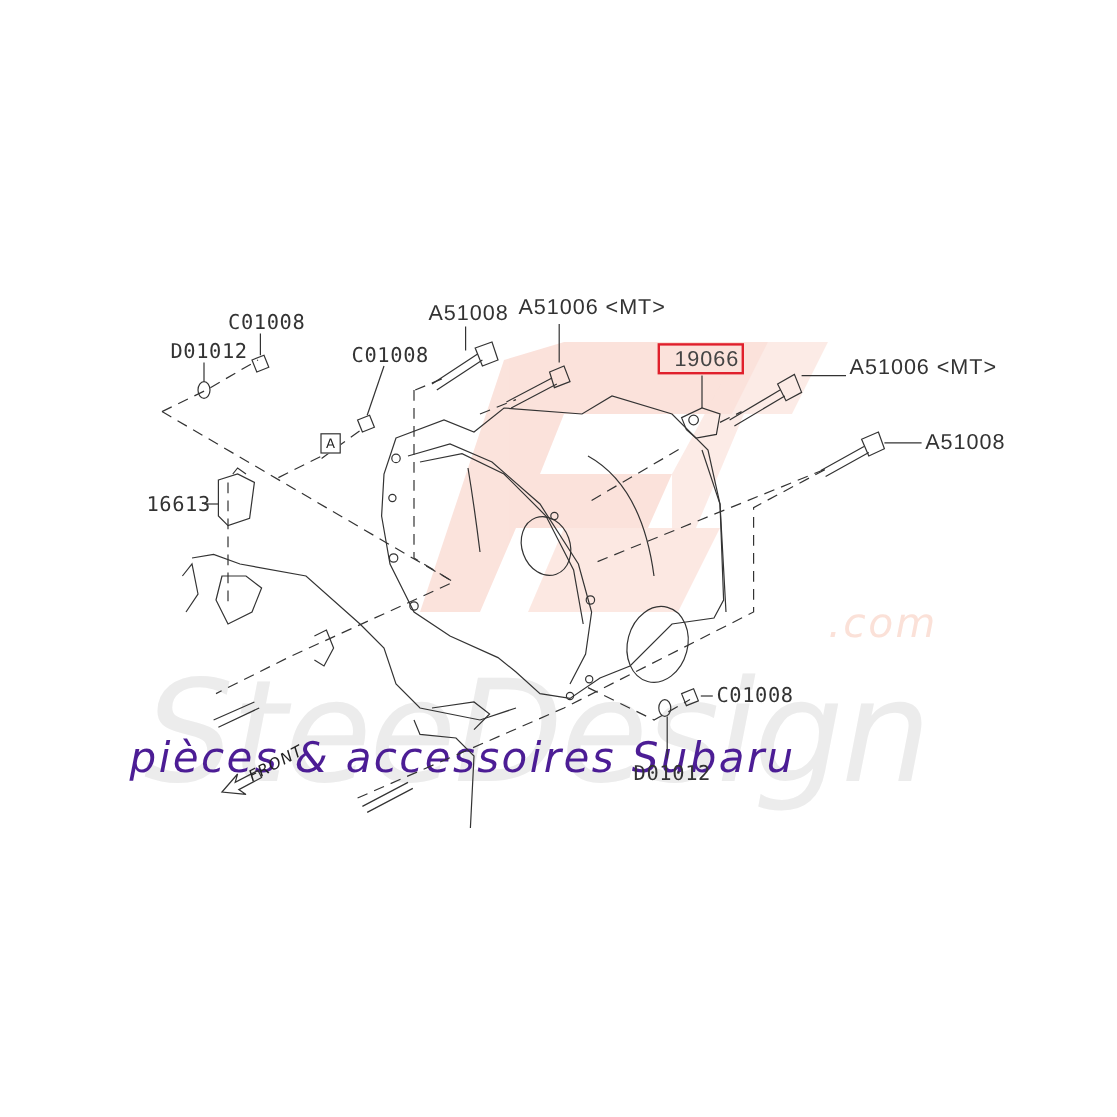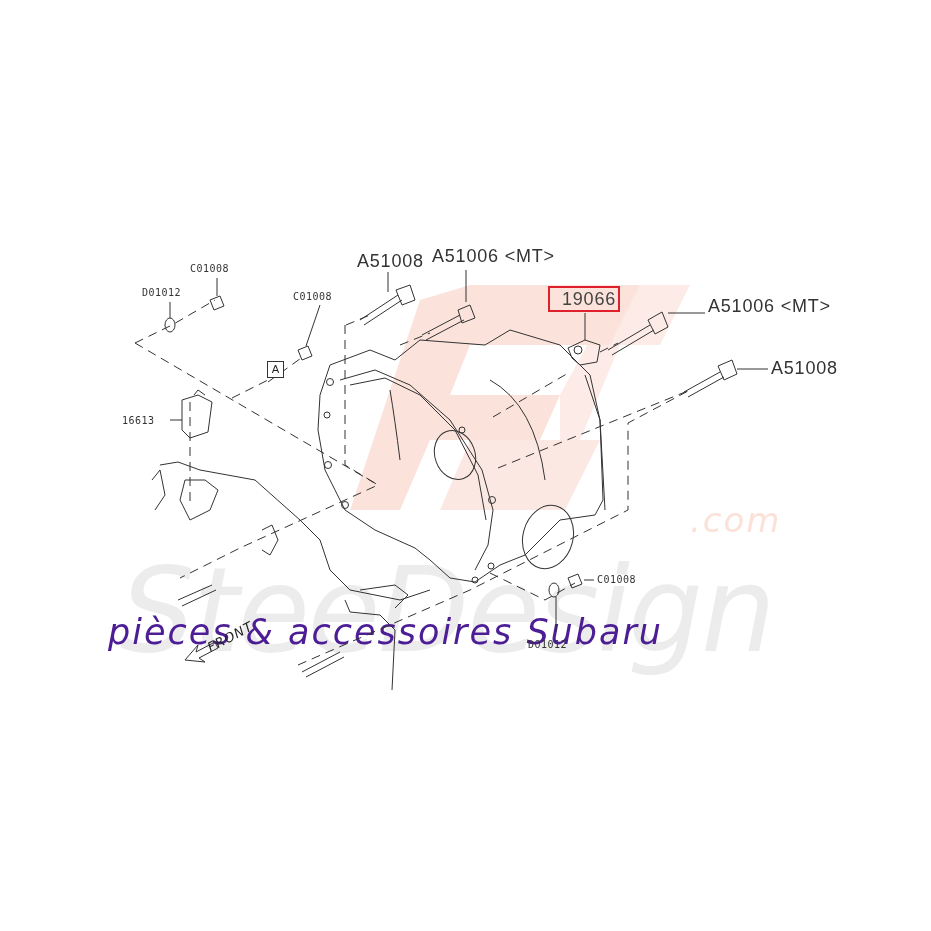--- a/index.html
+++ b/index.html
@@ -1,18 +1,18 @@
 <!DOCTYPE html>
 <html><head>
 <meta charset="utf-8">
 <style>
   html, body { margin: 0; padding: 0; background: #ffffff; }
   body { width: 931px; height: 931px; position: relative; overflow: hidden; font-family: "DejaVu Sans Mono", monospace; }
   #diagram { position: absolute; left: 0; top: 0; width: 931px; height: 931px; }
-  .lbl { position: absolute; font-family: "DejaVu Sans Mono", "Liberation Mono", monospace; font-size: 10px; color: #333333; letter-spacing: 0.5px; white-space: nowrap; line-height: 14px; }
+  .lbl { position: absolute; font-family: "DejaVu Sans Mono", "Liberation Mono", monospace; font-size: 17px; color: #333333; letter-spacing: 0.5px; white-space: nowrap; line-height: 14px; }
   .lbl.sans { font-family: Liberation Sans, sans-serif; font-size: 18px; letter-spacing: 0.8px; }
   .boxA { position: absolute; width: 15px; height: 15px; border: 1px solid #333; font-family: "DejaVu Sans", sans-serif; font-size: 11px; line-height: 15px; text-align: center; color: #222; background: #fff; }
   .hl-box { position: absolute; border: 2.5px solid #e0202c; box-sizing: border-box; }
   .wm { position: absolute; white-space: nowrap; font-family: "DejaVu Sans", sans-serif; font-style: italic; pointer-events: none; }
   .front { position: absolute; font-family: "DejaVu Sans", sans-serif; font-style: italic; font-size: 13px; color: #222; transform: rotate(-28deg); transform-origin: left bottom; letter-spacing: 1px; }
 </style>
 </head>
 <body>
 
 <div id="watermark">

